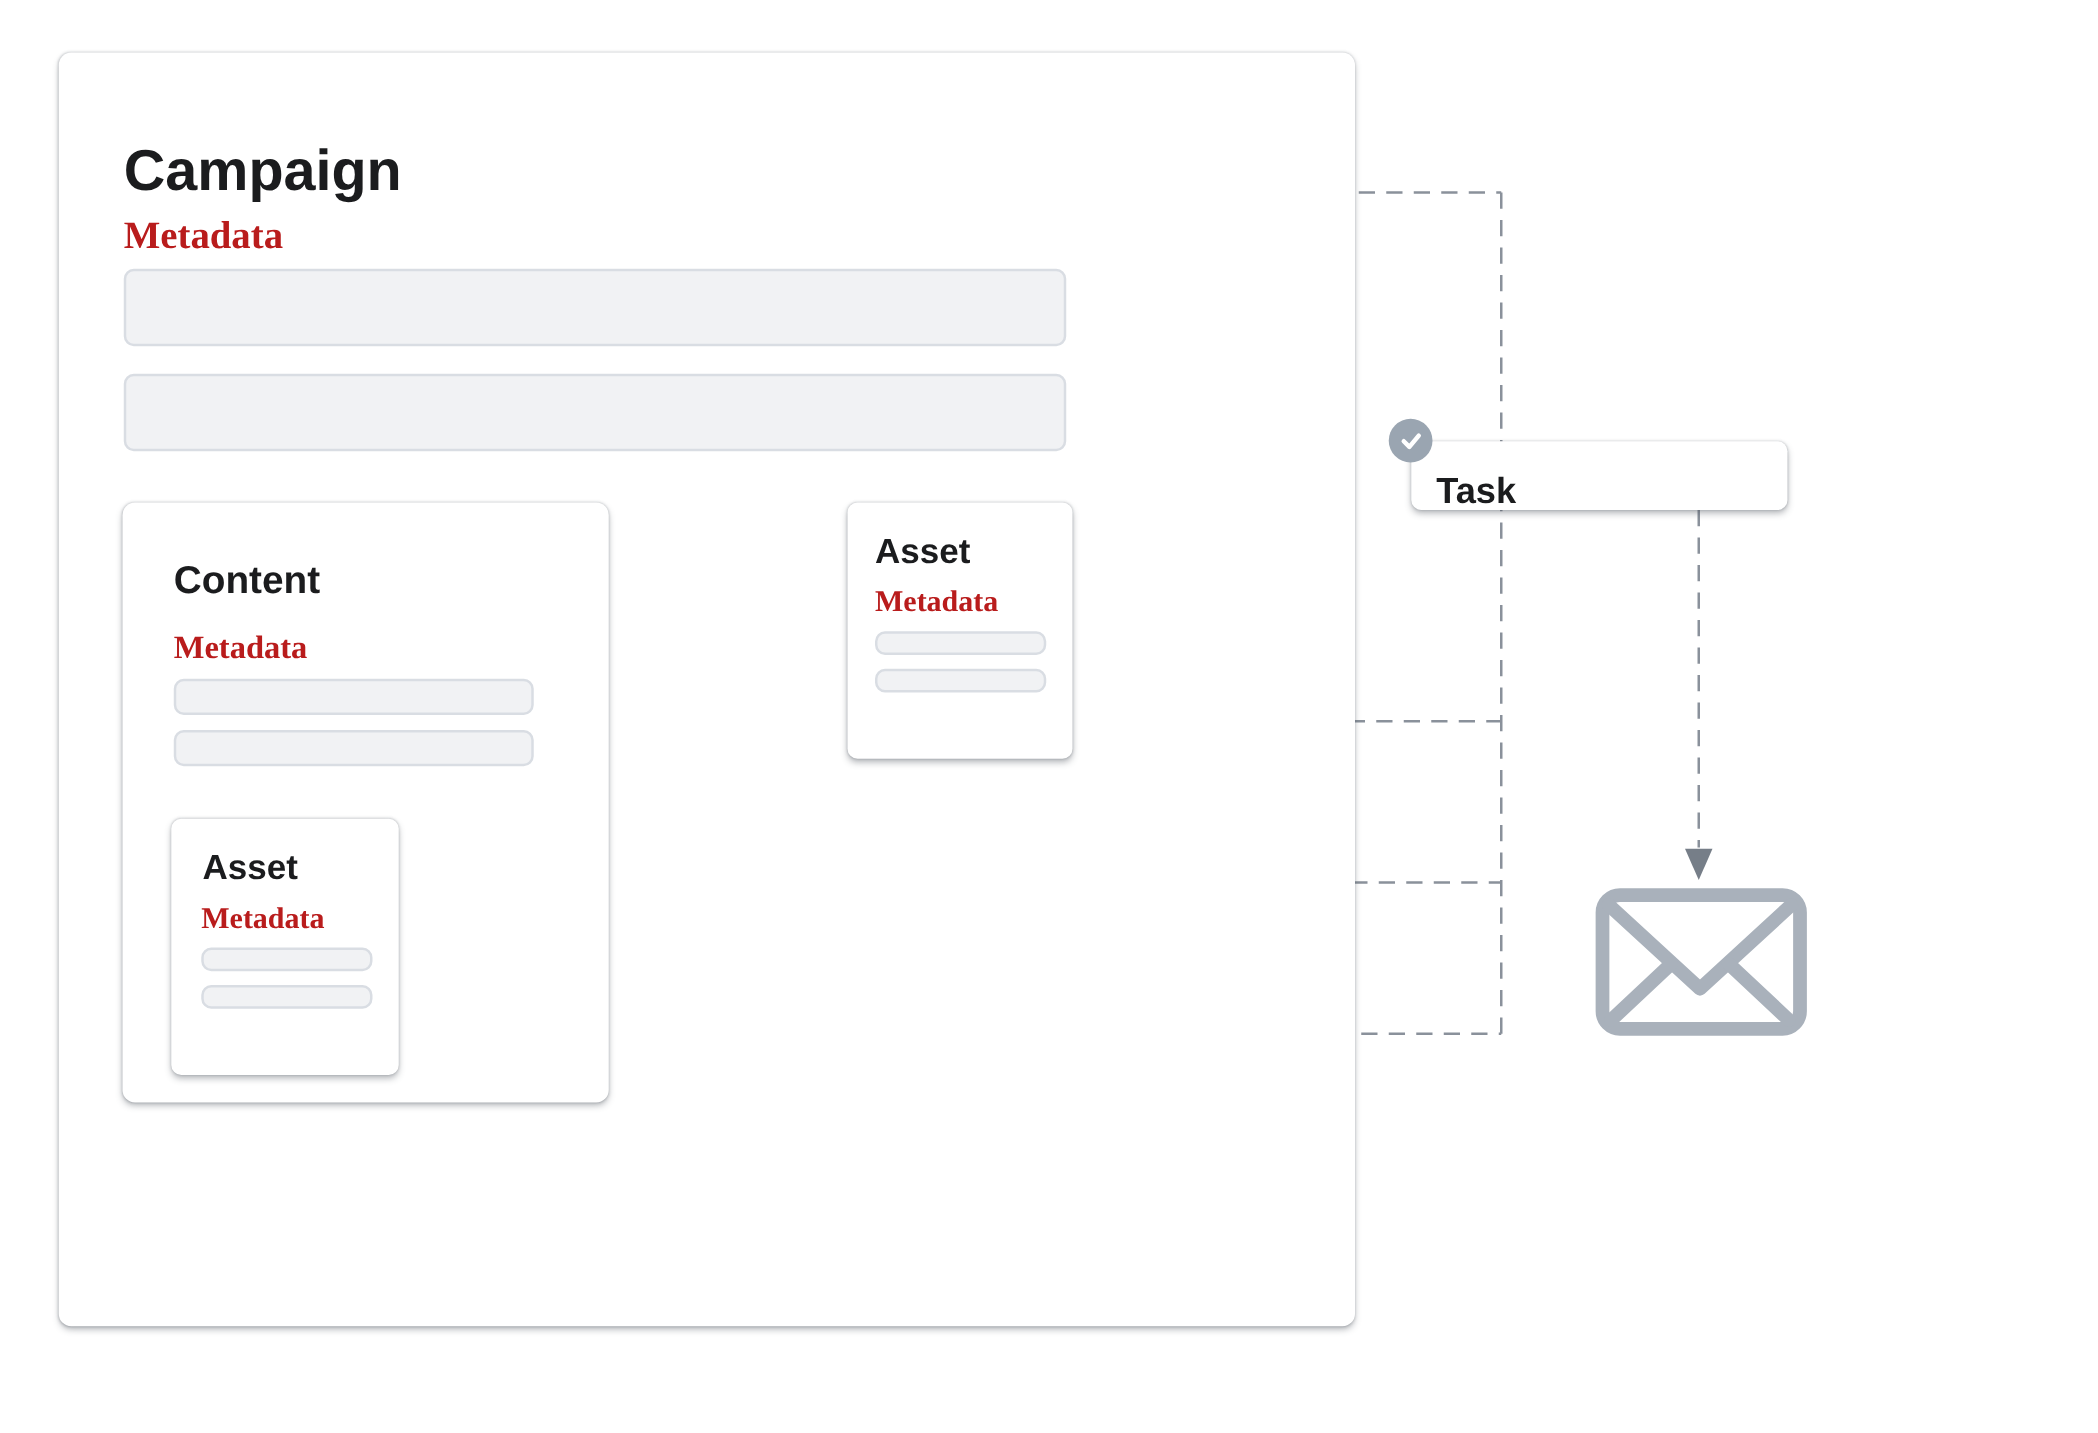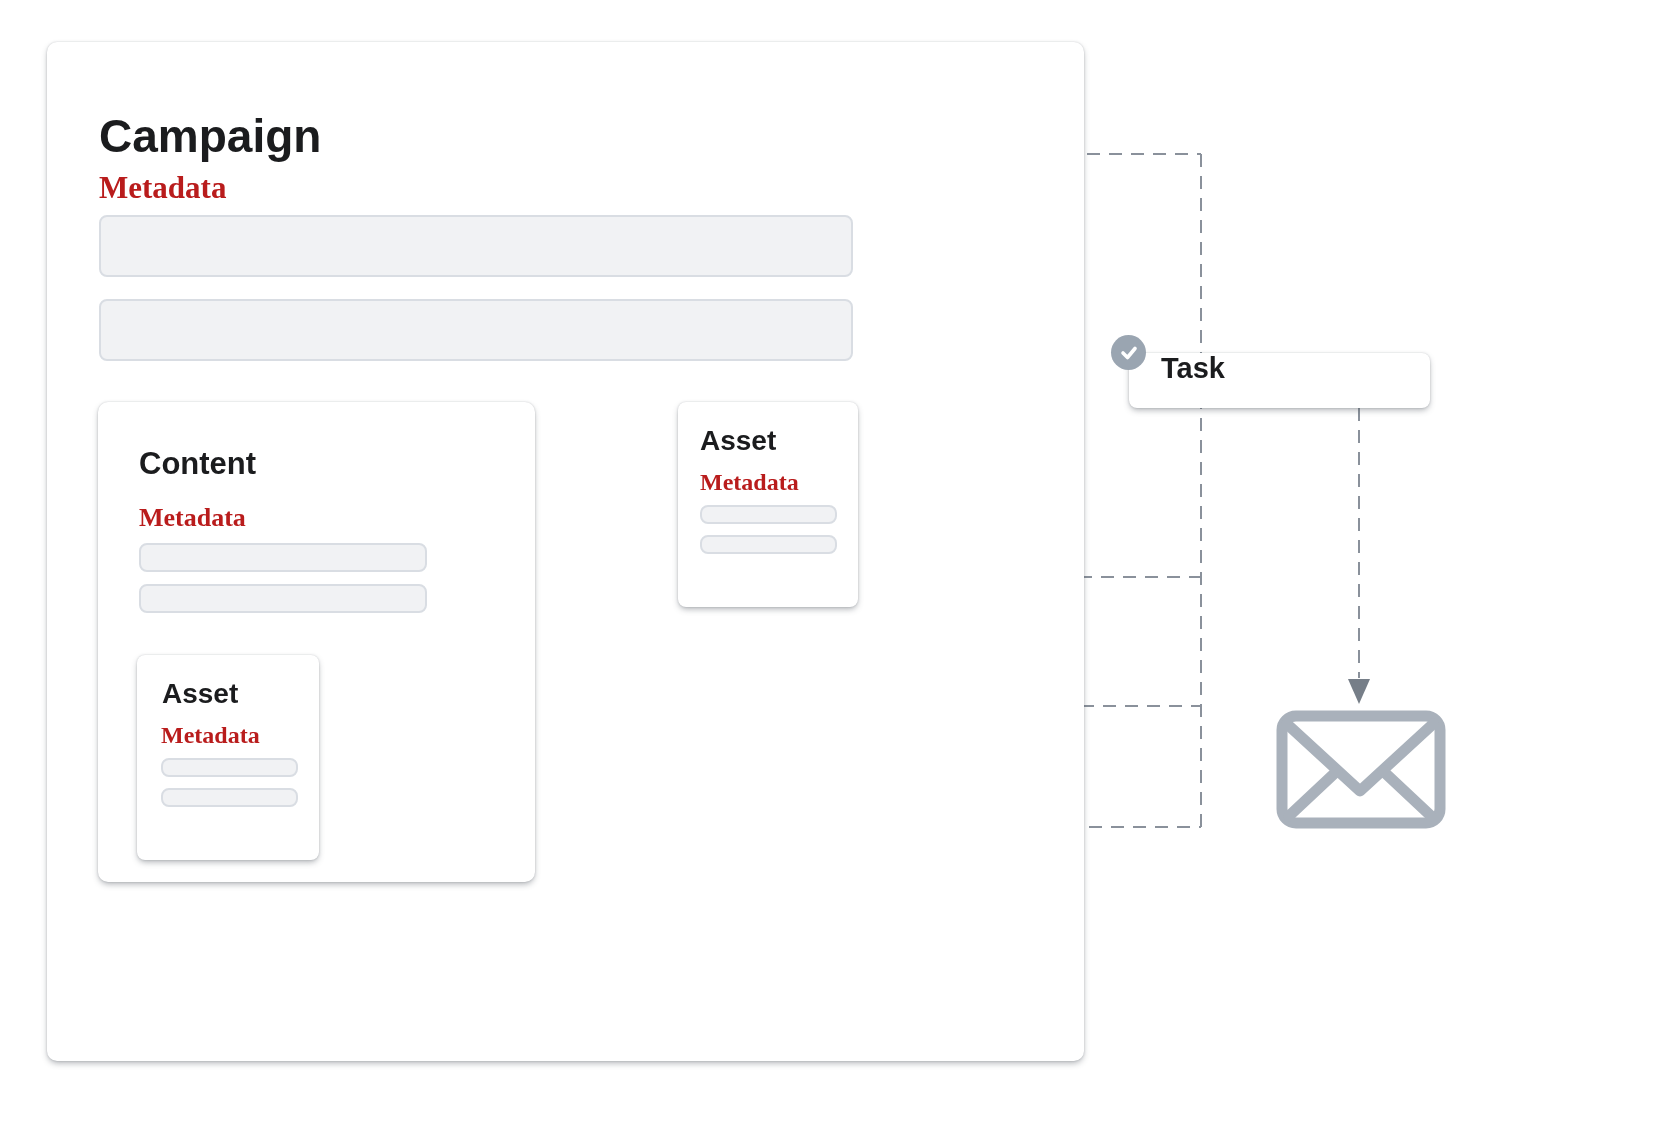--- a/index.html
+++ b/index.html
@@ -21,21 +21,21 @@
   .field-bar{
     position:absolute;background:#f1f2f4;border:2px solid #d9dde3;border-radius:8px;
     box-sizing:border-box;
   }
   #connector-layer{position:absolute;left:0;top:0;z-index:0;}
   .layer1{z-index:1;}
   #check-badge{
     position:absolute;left:-18px;top:-18px;width:35px;height:35px;border-radius:50%;
     background:#9aa5b1;display:flex;align-items:center;justify-content:center;z-index:2;
   }
-  #task-card{display:flex;align-items:flex-start;padding-left:32px;box-sizing:border-box;}
+  #task-card{display:flex;align-items:flex-end;padding-left:20px;box-sizing:border-box;}
 </style>
 </head>
 <body>
 
 <svg id="connector-layer" width="1678" height="1146" viewBox="0 0 1678 1146">
   <g stroke="#8a919b" stroke-width="2" fill="none" stroke-dasharray="13 9">
     <path d="M955 154 H1201"></path>
     <path d="M1201 154 V828"></path>
     <path d="M859 577 H1201"></path>
     <path d="M487 706 H1201"></path>
@@ -50,21 +50,21 @@
     <path d="M1431 816 L1383 771"></path>
   </g>
 </svg>
 
 <div class="card layer1" id="campaign-card" style="left:47px;top:42px;width:1037px;height:1019px;">
   <div class="card-title" style="left:52px;top:70px;font-size:46px;">Campaign</div>
   <div class="meta-label" style="left:52px;top:130px;font-size:31px;">Metadata</div>
   <div class="field-bar" style="left:52px;top:173px;width:754px;height:62px;"></div>
   <div class="field-bar" style="left:52px;top:257px;width:754px;height:62px;"></div>
 
-  <div class="card" id="content-card" style="left:51px;top:360px;width:389px;height:480px;padding-left:48px;">
+  <div class="card" id="content-card" style="left:51px;top:360px;width:389px;height:480px;">
     <div class="card-title" style="left:41px;top:46px;font-size:31px;">Content</div>
     <div class="meta-label" style="left:41px;top:102px;font-size:26px;">Metadata</div>
     <div class="field-bar" style="left:41px;top:141px;width:288px;height:29px;"></div>
     <div class="field-bar" style="left:41px;top:182px;width:288px;height:29px;"></div>
 
     <div class="card" id="inner-asset-card" style="left:39px;top:253px;width:182px;height:205px;border-radius:8px;">
       <div class="card-title" style="left:25px;top:24px;font-size:28px;">Asset</div>
       <div class="meta-label" style="left:24px;top:68px;font-size:24px;">Metadata</div>
       <div class="field-bar" style="left:24px;top:103px;width:137px;height:19px;"></div>
       <div class="field-bar" style="left:24px;top:133px;width:137px;height:19px;"></div>

